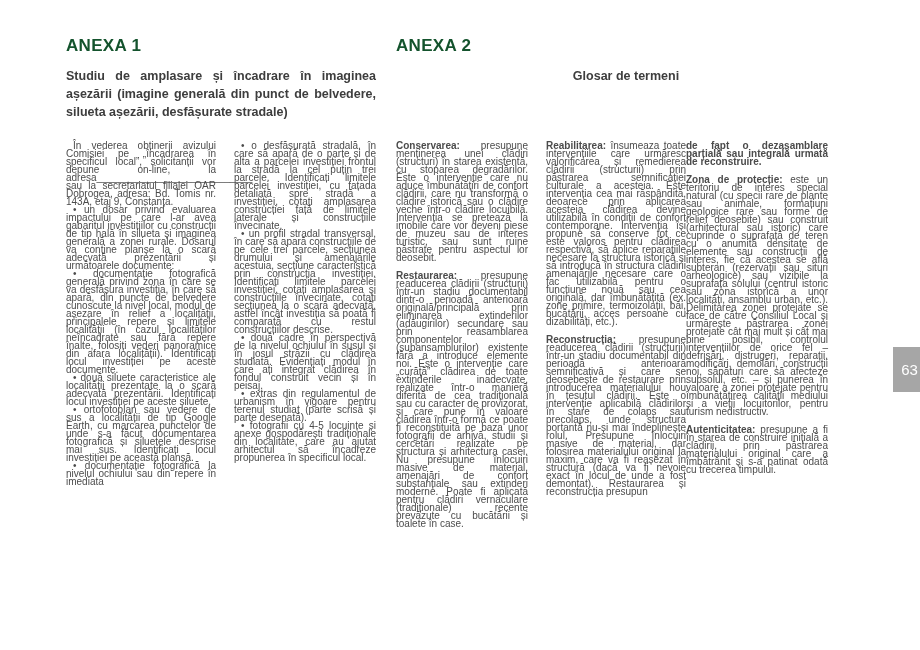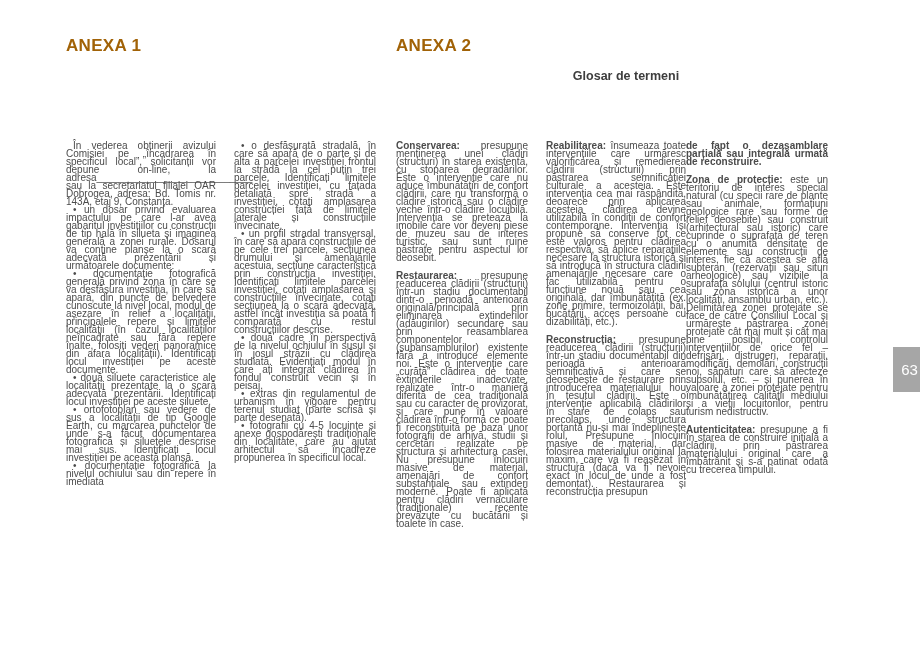--- a/index.html
+++ b/index.html
@@ -18,21 +18,21 @@
     position:absolute;
     left:66px; top:36px;
     width:790px;
   }
   .header { display:flex; height:106px; }
   .header-left { width:310px; margin-right:20px; }
   .header-right { flex:1; }
   .title {
     font-size:17px;
     font-weight:bold;
-    color:#a16207;
+    color:#14532d;
     letter-spacing:0.3px;
   }
   .subtitle {
     margin-top:11px;
     font-size:12.5px;
     font-weight:bold;
     color:#3d3d3d;
     line-height:18px;
     text-align:justify;
   }
@@ -68,20 +68,21 @@
 </style>
 </head>
 <body>
 
 <div class="page">
   <div class="content">
 
     <div class="header">
       <div class="header-left">
         <div class="title">ANEXA 1</div>
+        <div class="subtitle">Studiu de amplasare și încadrare în imaginea așezării (imagine generală din punct de belvedere, silueta așezării, desfășurate stradale)</div>
       </div>
       <div class="header-right">
         <div class="title">ANEXA 2</div>
         <div class="subtitle single">Glosar de termeni</div>
       </div>
     </div>
 
     <div class="columns">
 
       <div class="col col-1">

